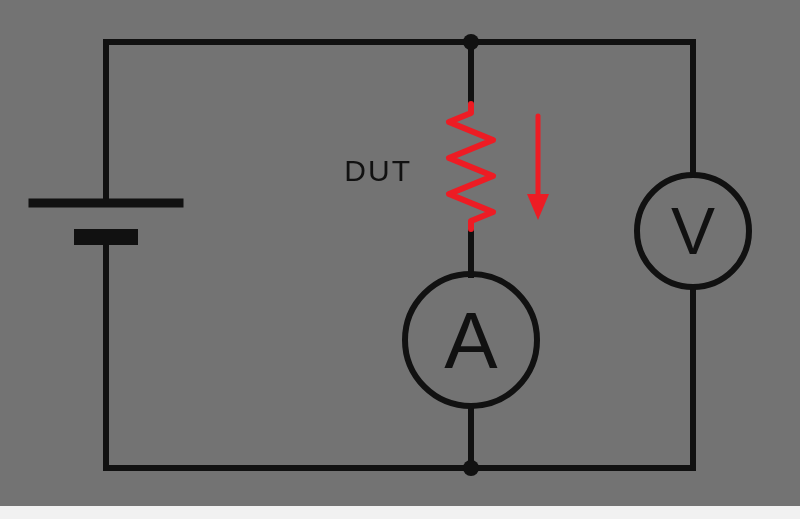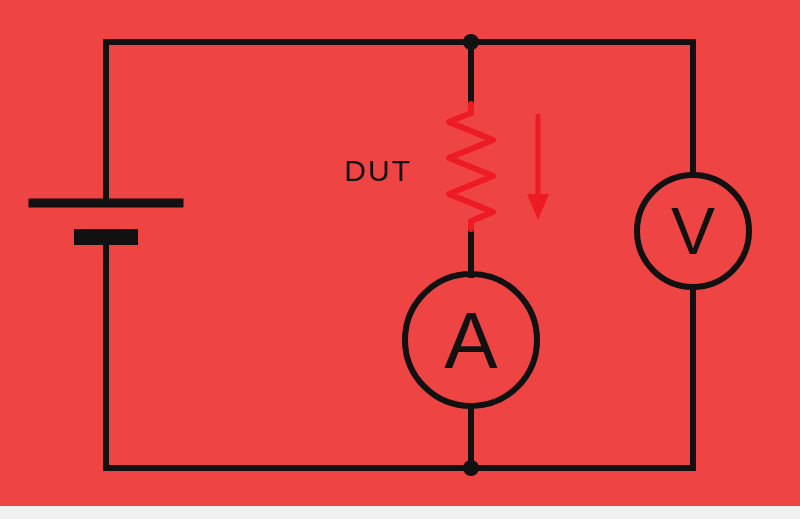--- a/index.html
+++ b/index.html
@@ -44,21 +44,21 @@
     position: absolute;
     left: 0;
     bottom: 0;
     width: 100%;
     height: 13px;
   }
 </style>
 </head>
 <body>
 
-<div class="stage" style="background: #ef4444;">
+<div class="stage" style="background: #737373;">
   <svg width="800" height="519" viewBox="0 0 800 519" xmlns="http://www.w3.org/2000/svg">
 
     <g stroke="#111111" fill="none" stroke-width="6" stroke-linecap="square" stroke-linejoin="miter">
 
       <path d="M106 200 L106 42 L693 42 L693 175"></path>
 
       <path d="M693 288 L693 468 L106 468 L106 242"></path>
 
       <line x1="33" y1="203" x2="179" y2="203" stroke-width="9"></line>
 

